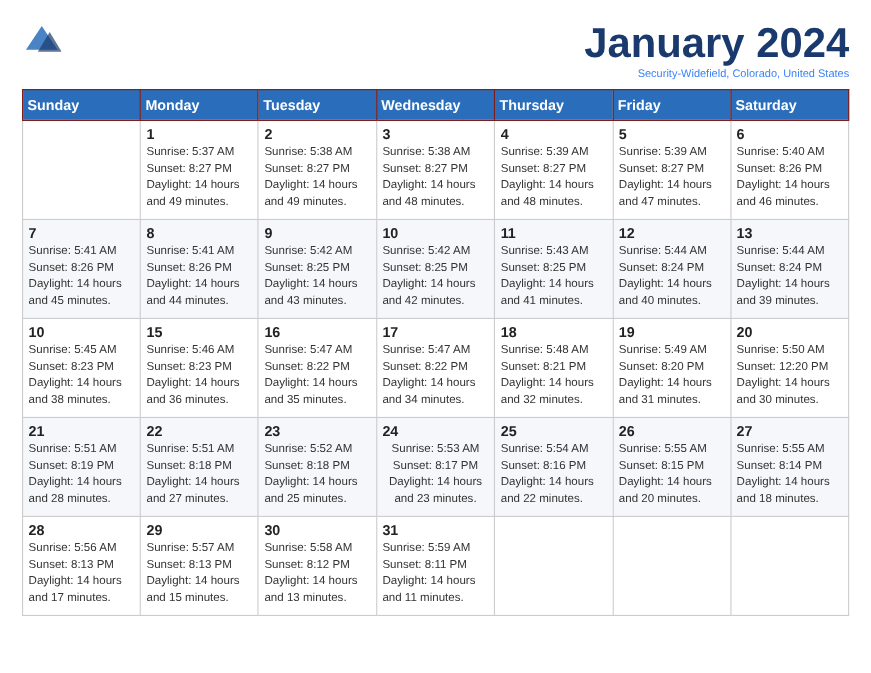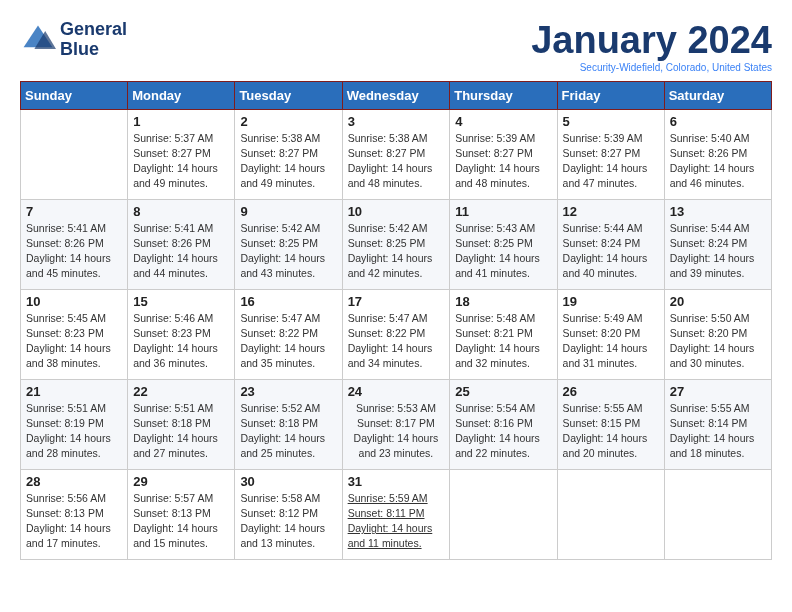--- a/index.html
+++ b/index.html
@@ -87,24 +87,20 @@
   </style>
 </head>
 <body>
 
 <div class="header-area">
   <div class="logo">
     <svg class="logo-icon" viewBox="0 0 40 40" width="40" height="40">
       <polygon points="20,4 36,28 4,28" fill="#2a6ebb" opacity="0.85"></polygon>
       <polygon points="28,10 40,30 16,30" fill="#1a3a6e" opacity="0.7"></polygon>
     </svg>
-    <div class="logo-text">
-      <div>General</div>
-      <div>Blue</div>
-    </div>
   </div>
   <div class="title-area">
     <div class="month-title">January 2024</div>
     <div class="location-title">Security-Widefield, Colorado, United States</div>
   </div>
 </div>
 
 <table>
   <thead>
     <tr>
@@ -253,21 +249,21 @@
         <td>
           <span class="day-number">19</span>
           <div class="day-info" style="white-space: pre-line;">Sunrise: 5:49 AM
 Sunset: 8:20 PM
 Daylight: 14 hours
 and 31 minutes.</div>
         </td>
         <td>
           <span class="day-number">20</span>
           <div class="day-info" style="white-space: pre-line;">Sunrise: 5:50 AM
-Sunset: 8:20 PM
+Sunset: 12:20 PM
 Daylight: 14 hours
 and 30 minutes.</div>
         </td>
       </tr>
       <tr>
         <td>
           <span class="day-number">21</span>
           <div class="day-info" style="white-space: pre-line;">Sunrise: 5:51 AM
 Sunset: 8:19 PM
 Daylight: 14 hours
@@ -333,21 +329,21 @@
         </td>
         <td>
           <span class="day-number">30</span>
           <div class="day-info" style="white-space: pre-line;">Sunrise: 5:58 AM
 Sunset: 8:12 PM
 Daylight: 14 hours
 and 13 minutes.</div>
         </td>
         <td>
           <span class="day-number">31</span>
-          <div class="day-info" style="white-space: pre-line; text-decoration: underline;">Sunrise: 5:59 AM
+          <div class="day-info" style="white-space: pre-line;">Sunrise: 5:59 AM
 Sunset: 8:11 PM
 Daylight: 14 hours
 and 11 minutes.</div>
         </td>
         <td class="empty-cell"></td>
         <td class="empty-cell"></td>
         <td class="empty-cell"></td>
       </tr>
     </tbody>
 </table>

